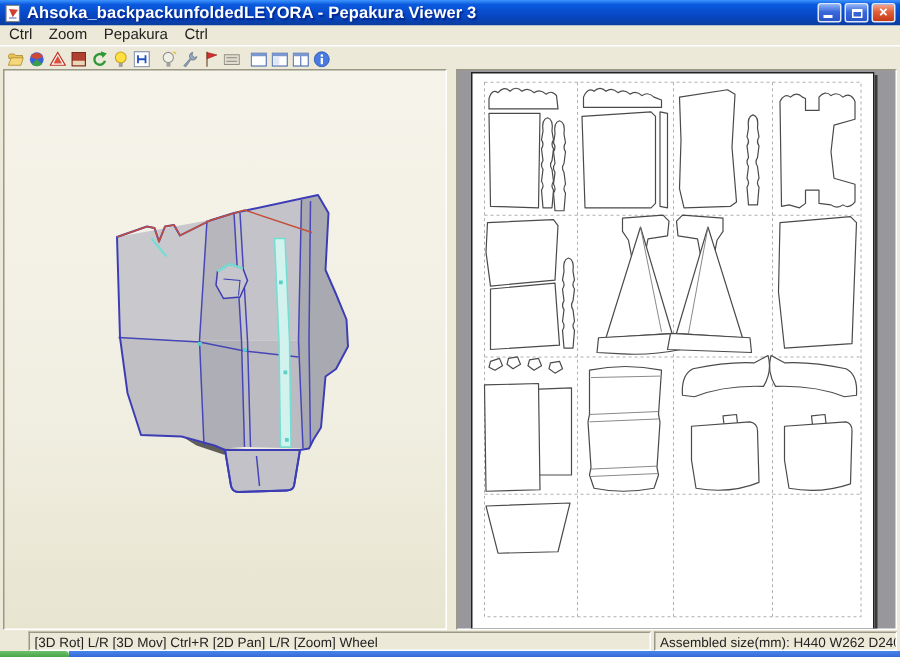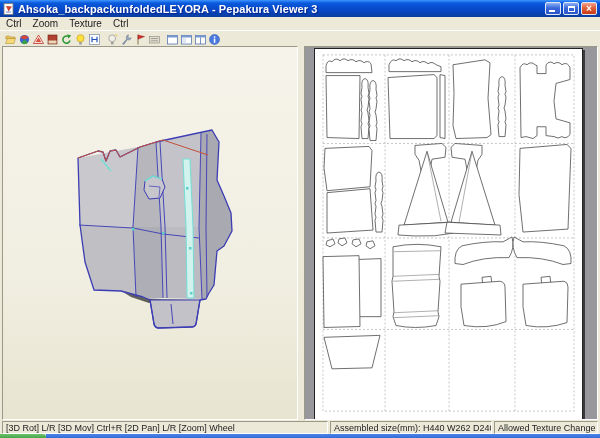--- a/index.html
+++ b/index.html
@@ -37,21 +37,21 @@
     background:linear-gradient(180deg,#f6f4ea 0%,#f1efe2 60%,#e7e4d0 100%);
     border:1px solid;border-color:#9a9887 #ffffff #ffffff #9a9887;box-sizing:border-box;}
   .splitter{width:6px;flex:0 0 auto;background:#ece9d8;cursor:ew-resize;}
   .pane2d{flex:1;position:relative;overflow:hidden;background:#98989c;
     border:1px solid;border-color:#9a9887 #ffffff #ffffff #9a9887;box-sizing:border-box;}
   .page{position:absolute;left:9px;top:1px;width:267px;height:370px;background:#fff;
     border:1px solid #222;box-shadow:2px 2px 0 #3a3a3a;}
   .page svg,.pane3d svg{display:block;width:100%;height:100%;}
 
   
-  .statusbar{height:13px;display:flex;gap:2px;padding:1px 2px 0;box-sizing:content-box;font-size:9px;color:#222;}
+  .statusbar{height:13px;display:flex;gap:2px;padding:1px 2px 0;box-sizing:content-box;font-size:9px;color:#222;margin-left:17px;}
   .scell{border:1px solid;border-color:#9a9887 #ffffff #ffffff #9a9887;display:flex;align-items:center;
     padding:0 3px;white-space:nowrap;overflow:hidden;background:#ece9d8;}
   .scell.hints{flex:1;}
   .scell.size{width:154px;}
   .scell.tex{width:96px;}
 
   
   .taskbar{height:7px;display:flex;}
   .start-frag{width:46px;background:linear-gradient(180deg,#6cc26c,#2f8f2f);border-radius:0 3px 0 0;}
   .task-strip{flex:1;background:linear-gradient(180deg,#4a85ea,#2456c9);}
@@ -73,21 +73,21 @@
       </div>
     <div class="wbtn">
         <span class="glyph-max"></span>
       </div>
     <div class="wbtn close">×</div>
   </div>
 
   <div class="menubar">
     <span class="menu-item">Ctrl</span>
     <span class="menu-item">Zoom</span>
-    <span class="menu-item">Texture</span>
+    <span class="menu-item">Pepakura</span>
     <span class="menu-item">Ctrl</span>
   </div>
 
   <div class="toolbar">
     <div class="tbtn">
       <svg width="11" height="11" viewBox="0 0 11 11">
         <path d="M0.5,3 L1.5,2 h3 l1,1 h4.5 v2 h-9 z" fill="#e8c25a" stroke="#a8862a" stroke-width="0.5"></path>
         <path d="M0.5,9.5 L2.5,4.5 h8 L9,9.5 z" fill="#f6d87a" stroke="#a8862a" stroke-width="0.5"></path>
       </svg>
     </div>
@@ -305,21 +305,20 @@
             <path d="M79,206 L125,205"></path>
           </g>
         </svg>
       </div>
     </div>
   </div>
 
   <div class="statusbar">
     <div class="scell hints">[3D Rot] L/R [3D Mov] Ctrl+R [2D Pan] L/R [Zoom] Wheel</div>
     <div class="scell size">Assembled size(mm): H440 W262 D240</div>
-    <div class="scell tex">Allowed Texture Change</div>
   </div>
 
   <div class="taskbar">
     <div class="start-frag"></div>
     <div class="task-strip"></div>
   </div>
 
 </div>
 
 </body></html>

